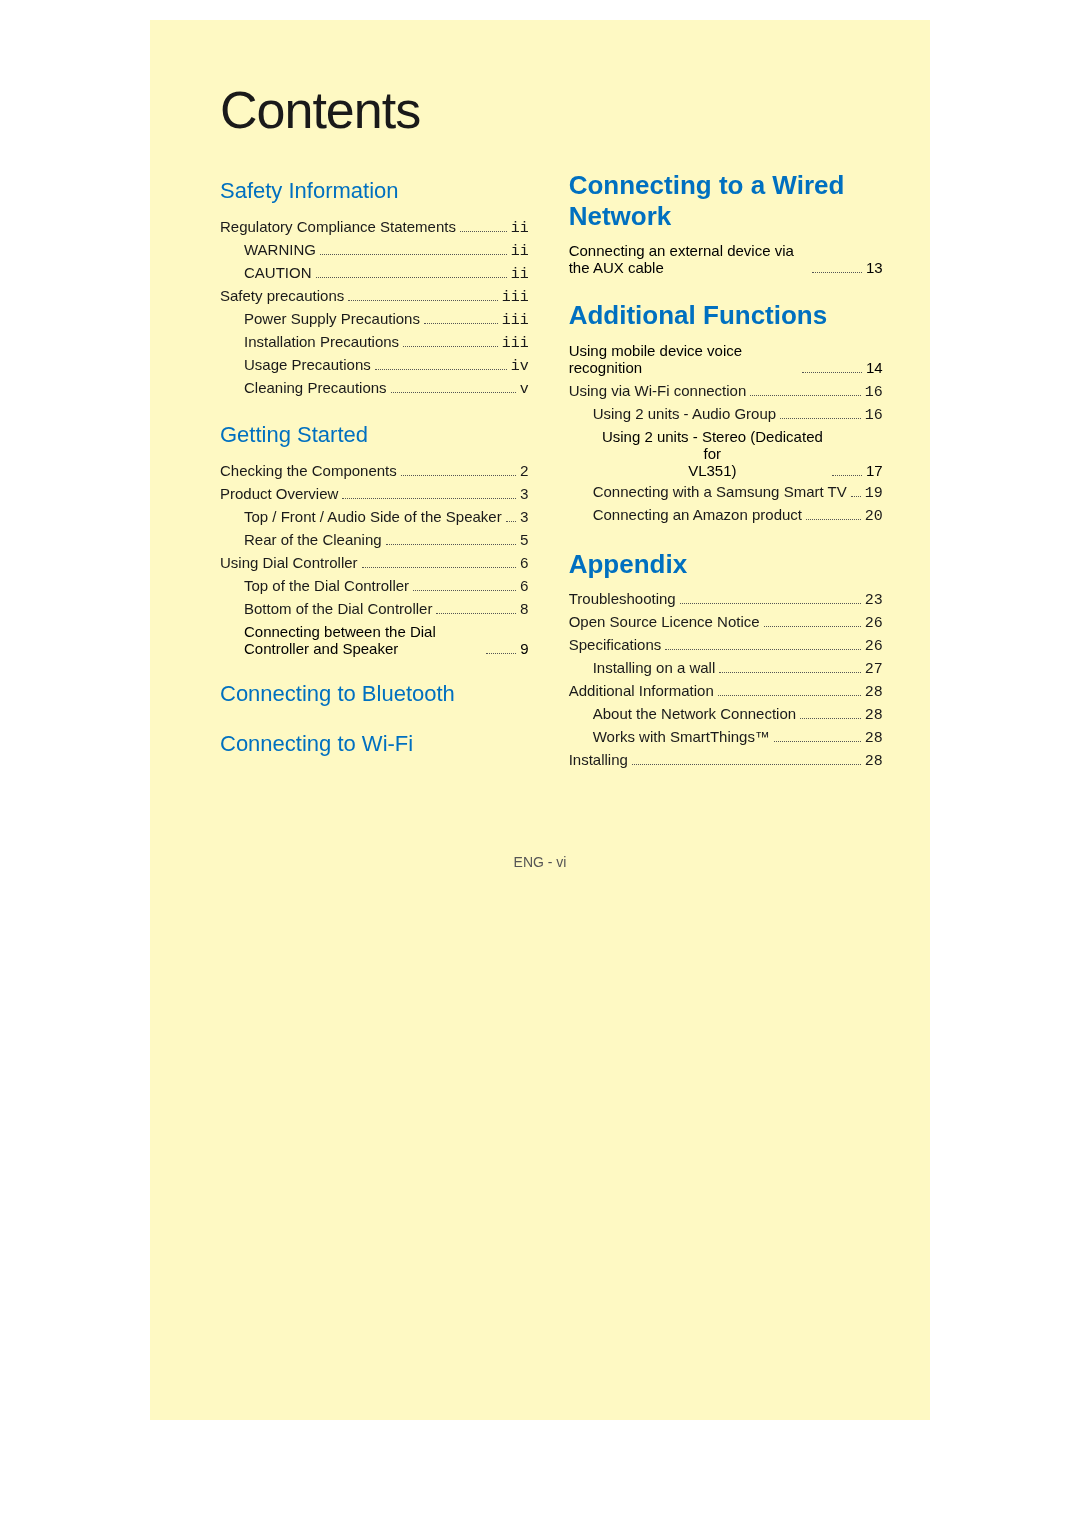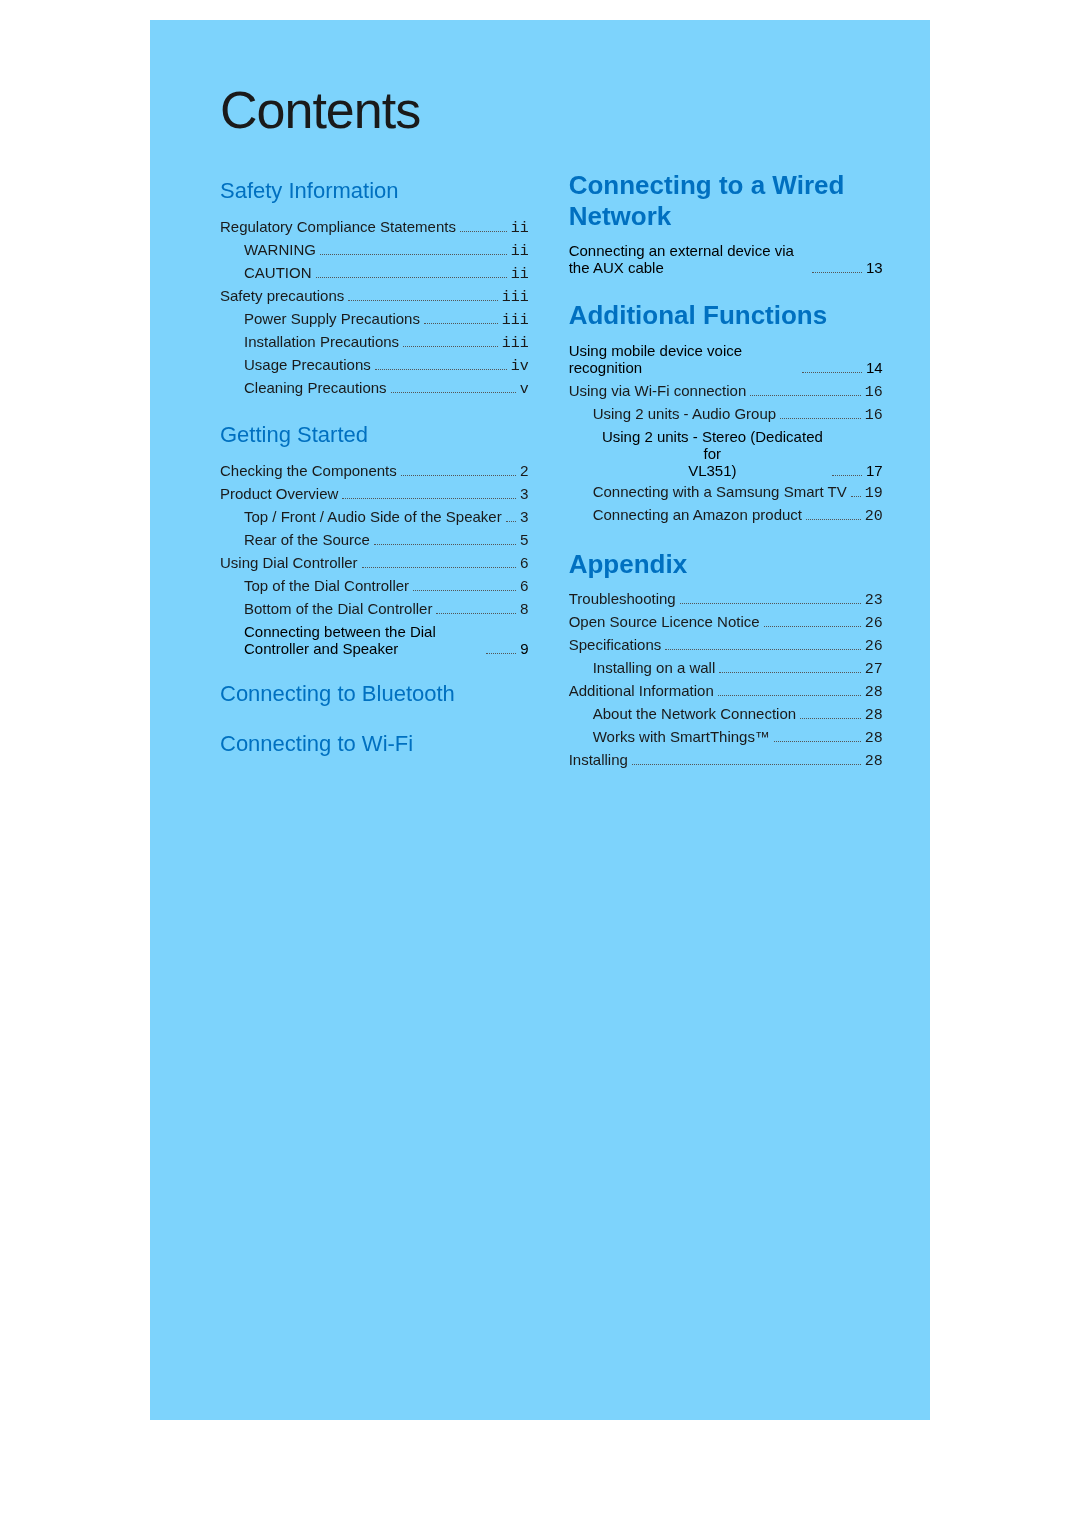--- a/index.html
+++ b/index.html
@@ -14,21 +14,21 @@
       display: flex;
       justify-content: center;
       align-items: flex-start;
       min-height: 100vh;
       padding: 20px;
     }
 
     .page {
       width: 780px;
       min-height: 1400px;
-      background: #7dd3fc;
+      background: #fef9c3;
       padding: 60px 70px 80px 70px;
       position: relative;
     }
 
     .page-title {
       font-size: 52px;
       font-weight: 300;
       color: #1a1a1a;
       margin-bottom: 30px;
       letter-spacing: -1px;
@@ -171,21 +171,21 @@
           <span class="label">Product Overview</span>
           <span class="dots"></span>
           <span class="page-num">3</span>
         </div>
         <div class="toc-entry indent-1">
           <span class="label">Top / Front / Audio Side of the Speaker</span>
           <span class="dots"></span>
           <span class="page-num">3</span>
         </div>
         <div class="toc-entry indent-1">
-          <span class="label">Rear of the Source</span>
+          <span class="label">Rear of the Cleaning</span>
           <span class="dots"></span>
           <span class="page-num">5</span>
         </div>
         <div class="toc-entry">
           <span class="label">Using Dial Controller</span>
           <span class="dots"></span>
           <span class="page-num">6</span>
         </div>
         <div class="toc-entry indent-1">
           <span class="label">Top of the Dial Controller</span>
@@ -326,13 +326,14 @@
         <div class="toc-entry">
           <span class="label">Installing</span>
           <span class="dots"></span>
           <span class="page-num">28</span>
         </div>
       </div>
 
     </div>
   </div>
 
+  <div class="footer">ENG - vi</div>
 </div>
 
 </body></html>

